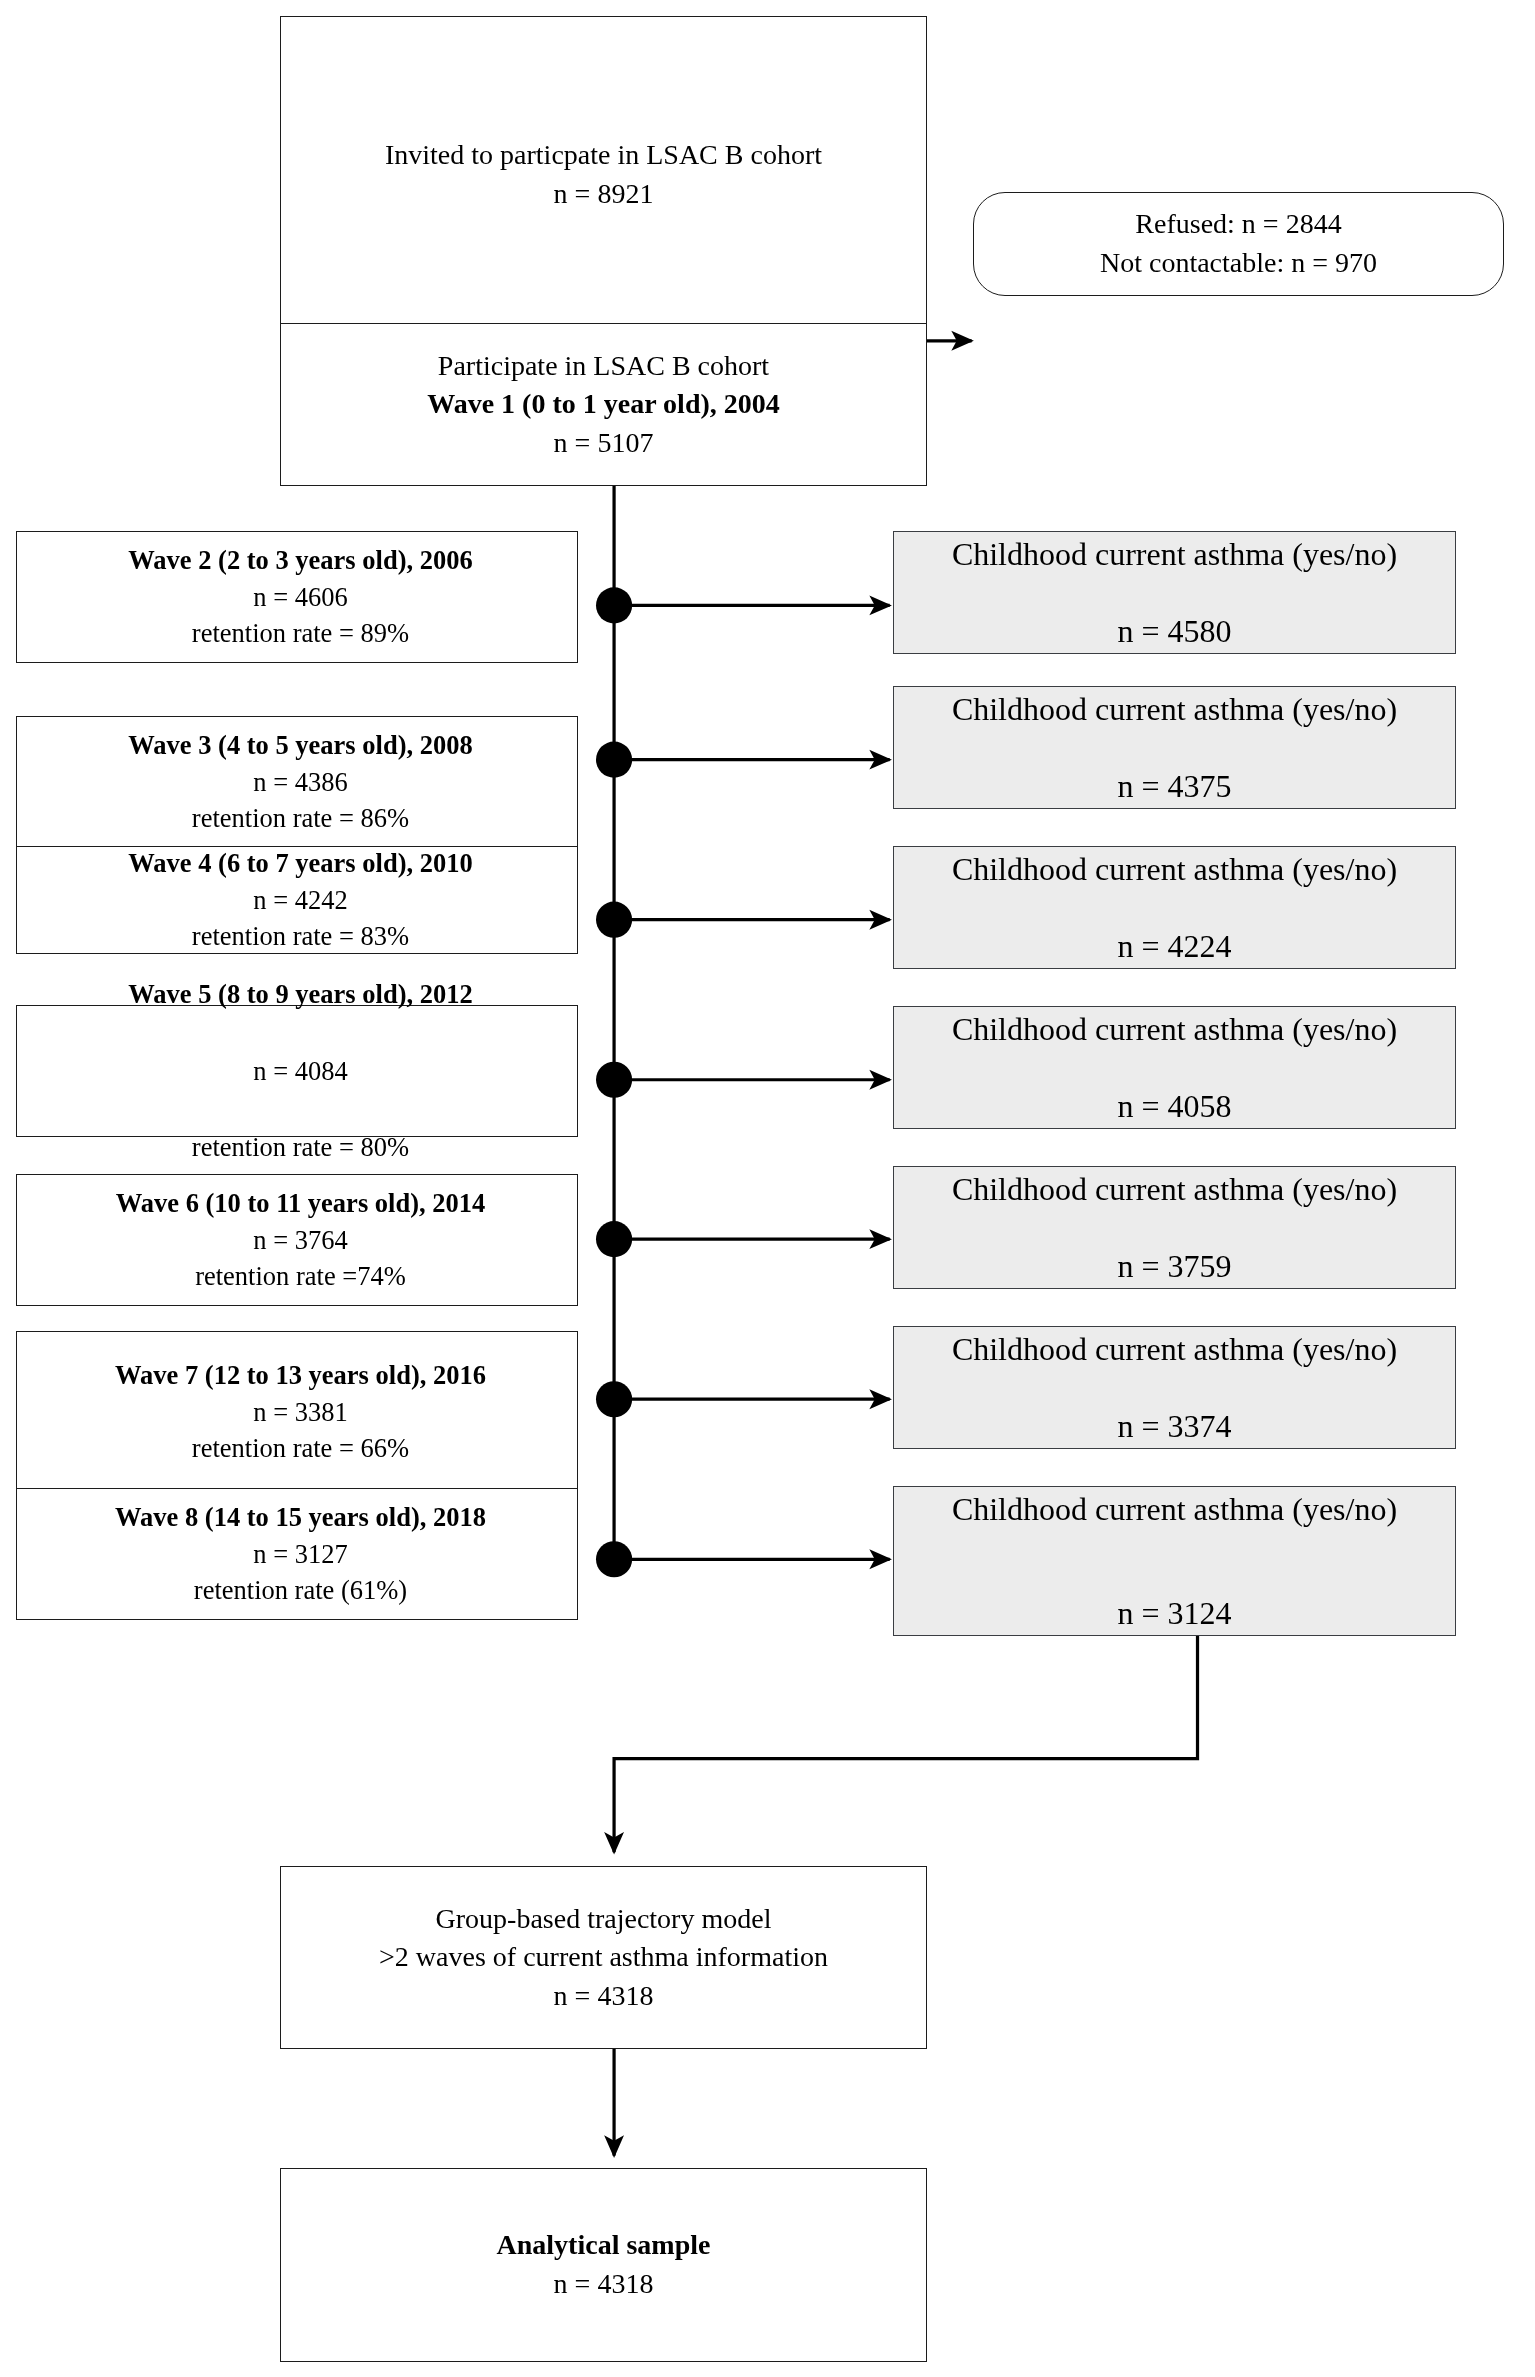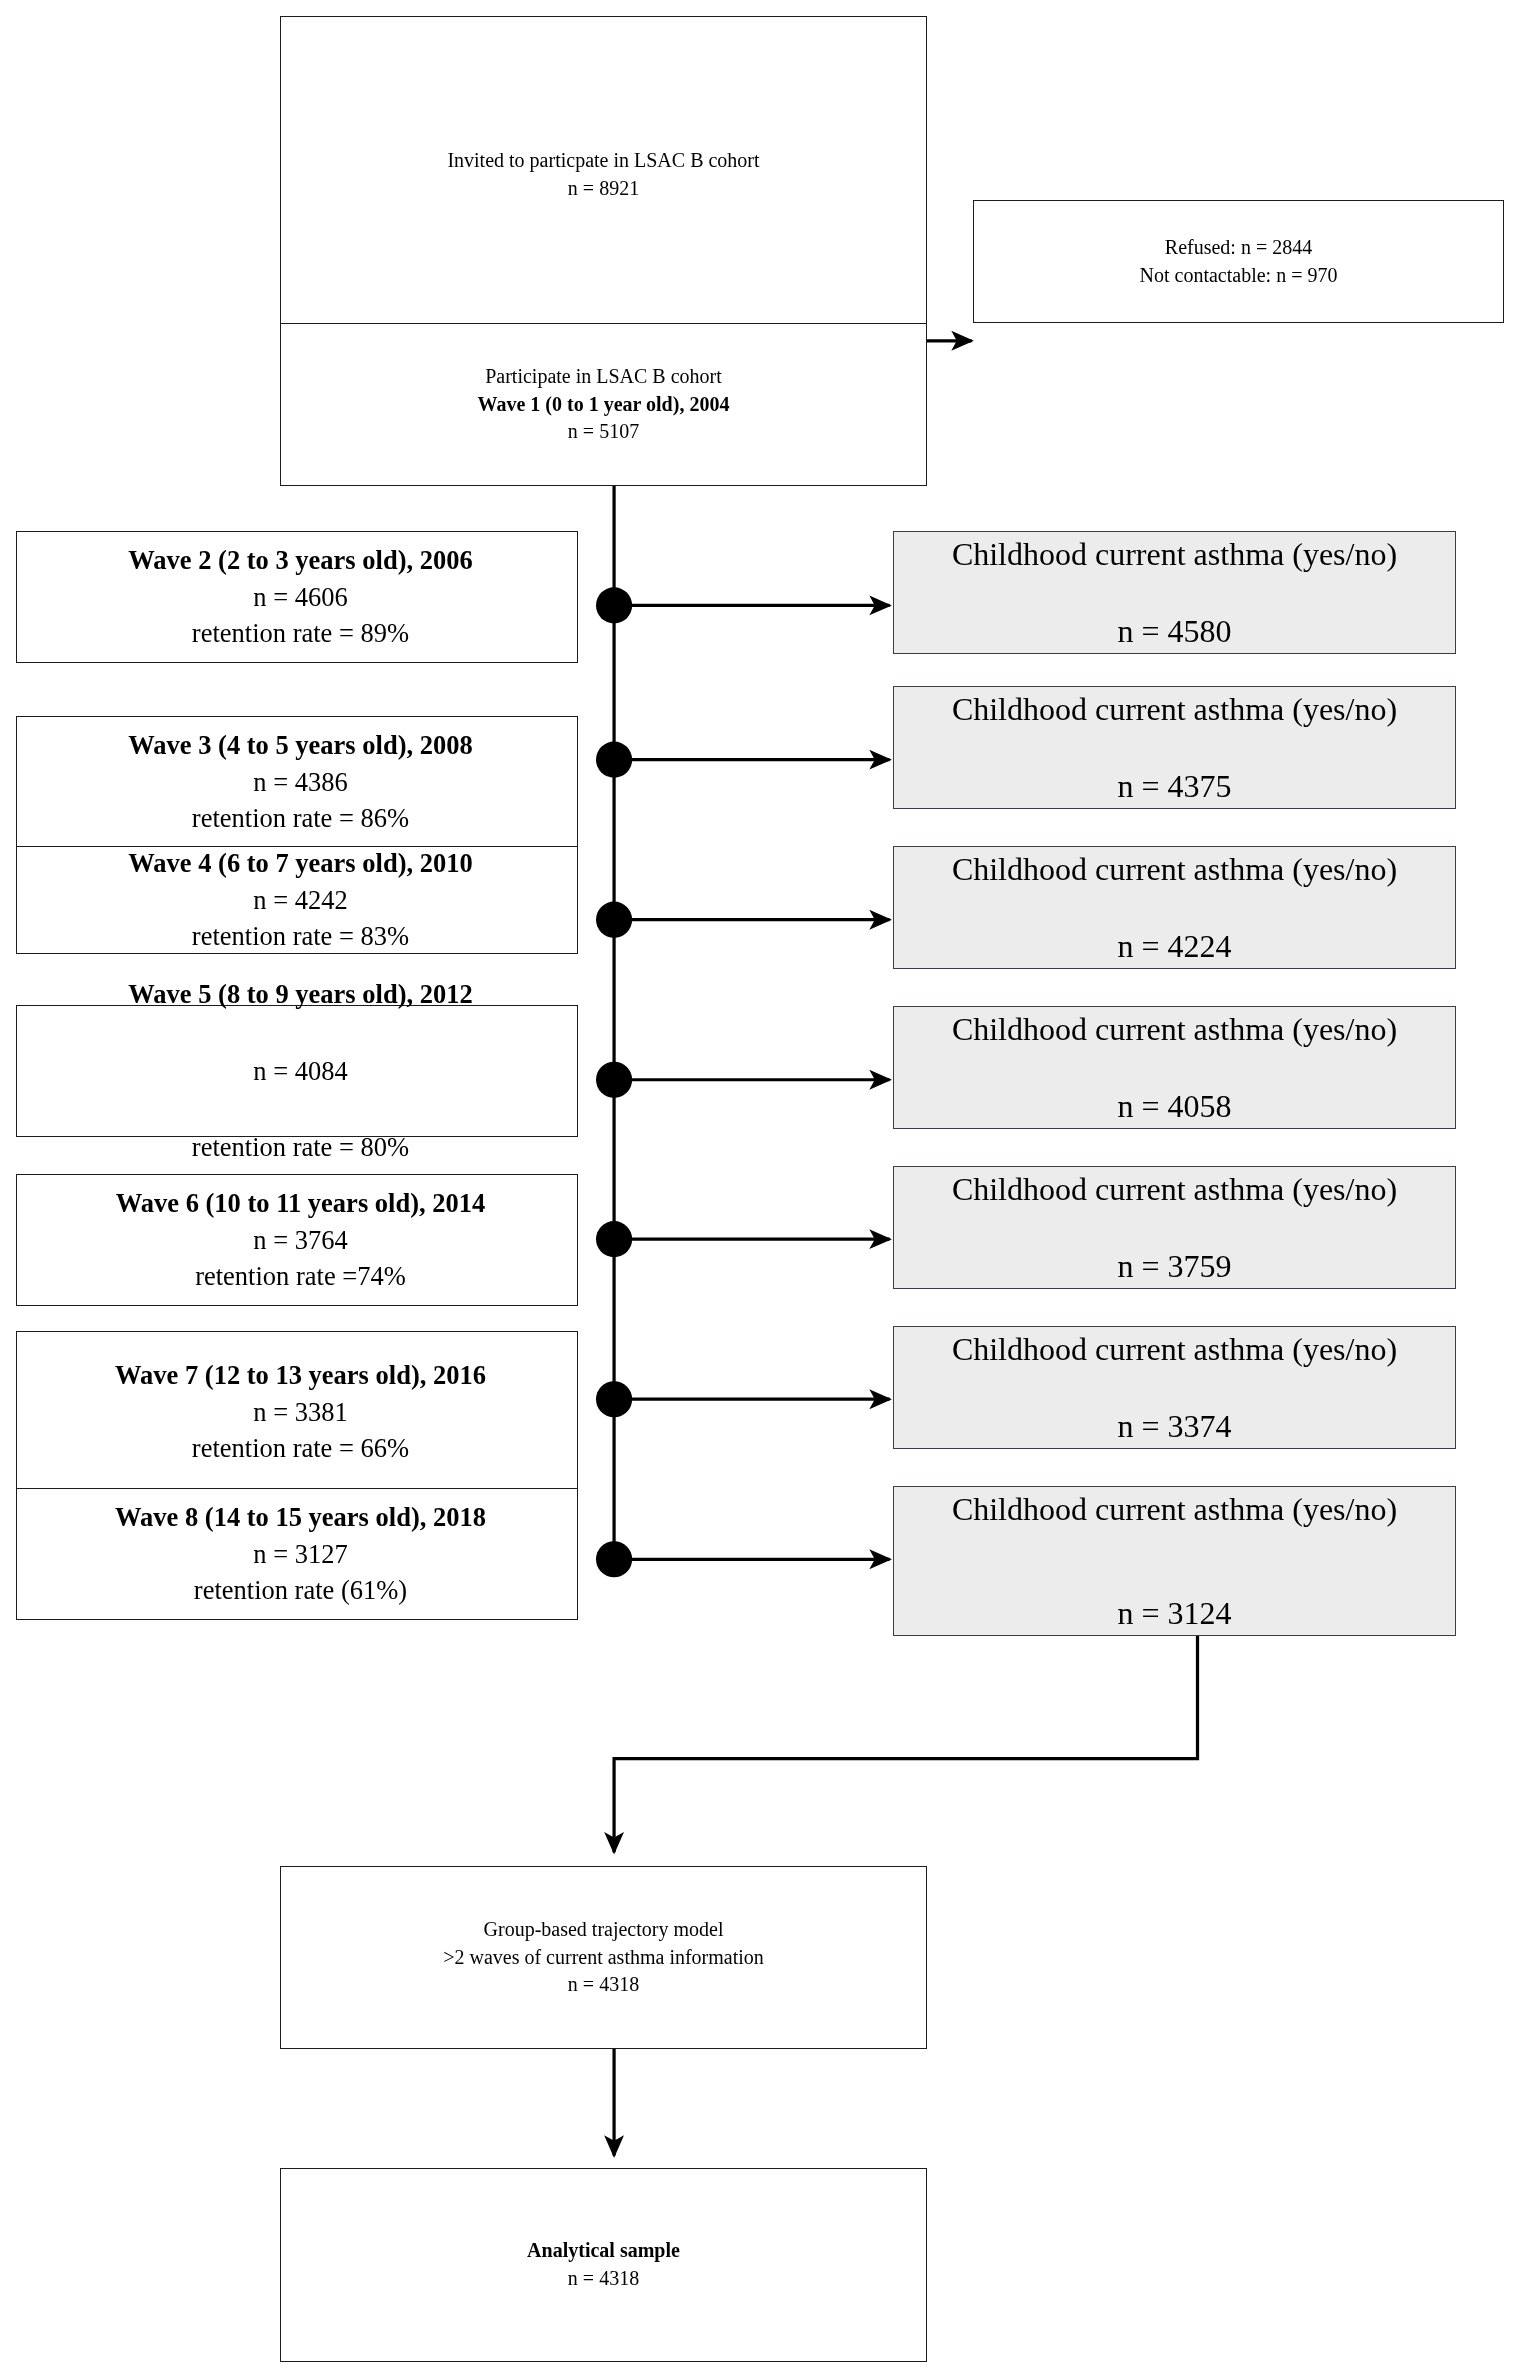--- a/index.html
+++ b/index.html
@@ -22,21 +22,21 @@
     text-align:center;
     background:#ffffff;
     border:1.9px solid #1c1c1c;
     color:#000000;
     line-height:1.38;
   }
   .box.gray{background:#ececec;border:1.9px solid #3a3d42;}
   .ln{display:block;white-space:nowrap;}
   .b{font-weight:bold;}
   
-  .fs-lg{font-size:20px;}
+  .fs-lg{font-size:28px;}
   .fs-md{font-size:26.5px;padding-left:7px;}
   .fs-sm{font-size:32px;justify-content:space-between;}
 </style>
 </head>
 <body>
 
 <div id="page">
 
   <svg id="wires" viewBox="0 0 2379 3683" xmlns="http://www.w3.org/2000/svg">
     <defs>
@@ -75,21 +75,21 @@
     <path d="M1855,2534 L1855,2725 L951,2725 L951,2870" stroke="#000" stroke-width="5" fill="none" marker-end="url(#ah)"></path>
 
     <path d="M951,3174 L951,3340" stroke="#000" stroke-width="5" fill="none" marker-end="url(#ah)"></path>
   </svg>
 
   <div class="box fs-lg" style="left:280px;top:16px;width:647px;height:318px;">
     <span class="ln">Invited to particpate in LSAC B cohort</span>
     <span class="ln">n = 8921</span>
   </div>
 
-  <div class="box fs-lg" style="left:973px;top:200px;width:531px;height:123px;">
+  <div class="box fs-lg" style="left:973px;top:192px;width:531px;height:104px;border-radius:32px;">
     <span class="ln">Refused: n = 2844</span>
     <span class="ln">Not contactable: n = 970</span>
   </div>
 
   <div class="box fs-lg" style="left:280px;top:323px;width:647px;height:163px;">
     <span class="ln">Participate in LSAC B cohort</span>
     <span class="ln b">Wave 1 (0 to 1 year old), 2004</span>
     <span class="ln">n = 5107</span>
   </div>
 

